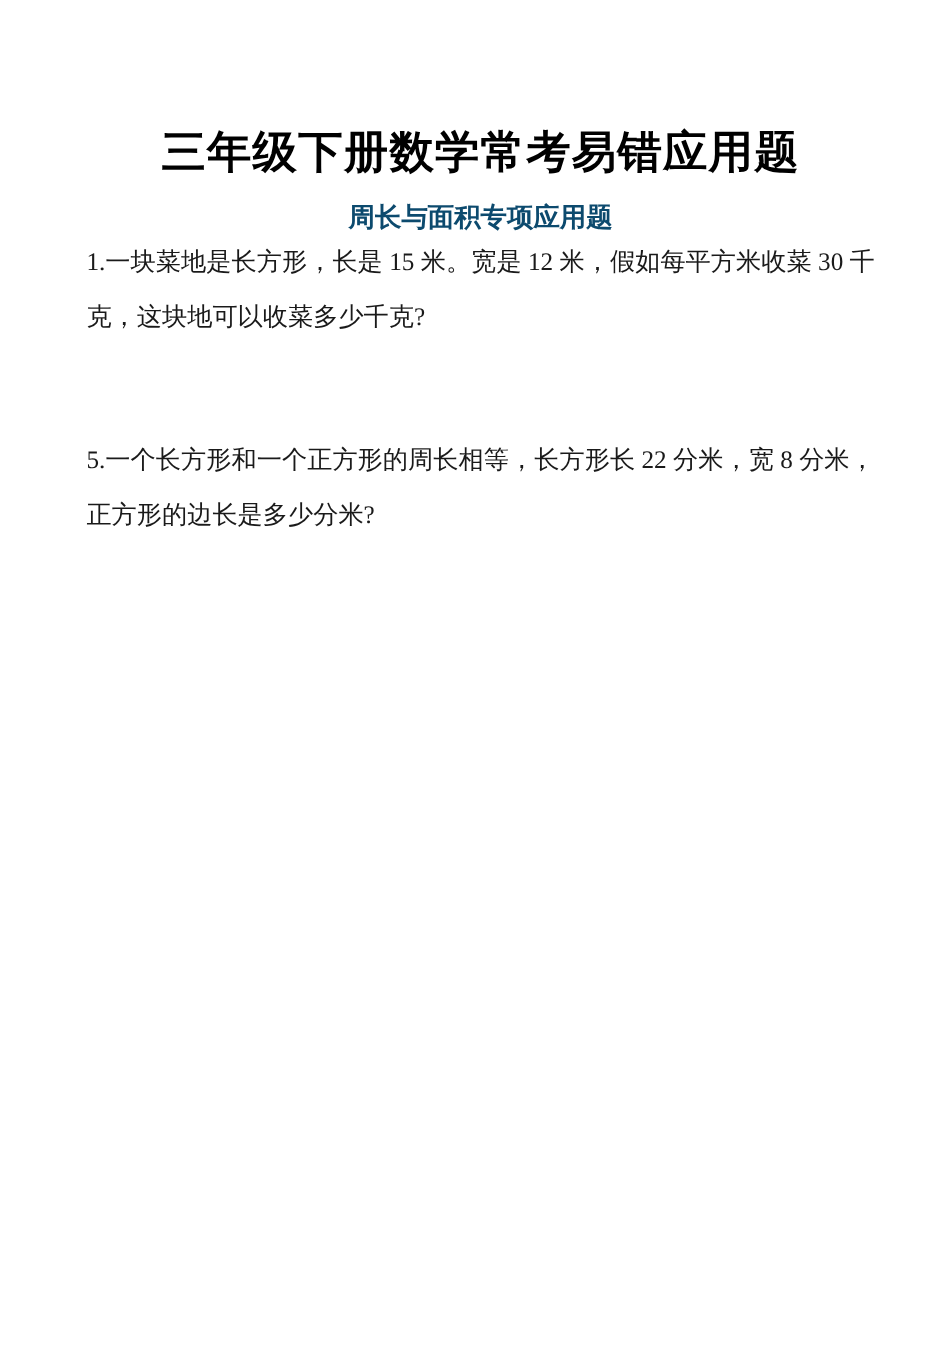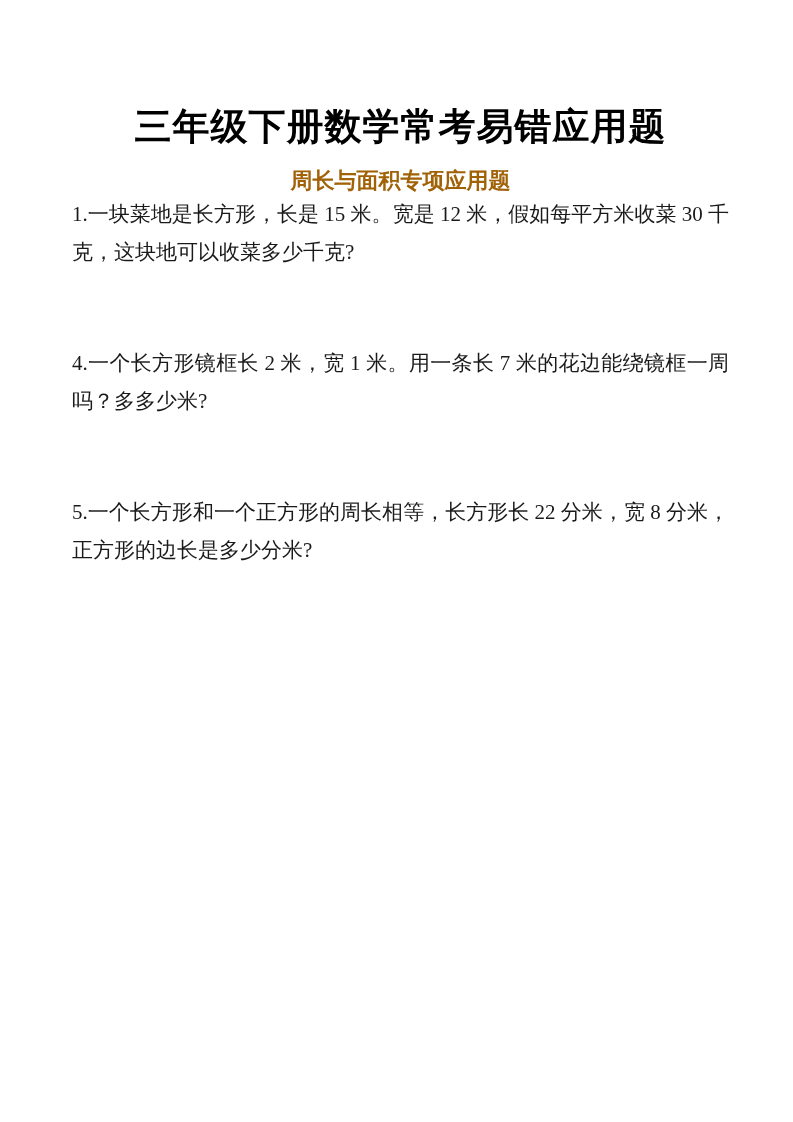--- a/index.html
+++ b/index.html
@@ -29,37 +29,36 @@
     text-align: center;
     color: #000000;
   }
   .subtitle {
     margin: 16px 0 0 0;
     font-family: "Liberation Serif", "DejaVu Serif", serif;
     font-weight: bold;
     font-size: 22px;
     line-height: 28px;
     text-align: center;
-    color: #a16207;
+    color: #0c4a6e;
   }
   .problems {
     margin-top: 0;
   }
   .problem {
     margin: 0 0 73px 0;
     font-size: 21px;
-    line-height: 38px;
+    line-height: 46px;
     text-align: justify;
     color: #1a1a1a;
   }
 </style>
 </head>
 <body>
 
 <div class="page">
   <h1 class="title">三年级下册数学常考易错应用题</h1>
   <h2 class="subtitle">周长与面积专项应用题</h2>
   <div class="problems">
     <p class="problem">1.一块菜地是长方形，长是 15 米。宽是 12 米，假如每平方米收菜 30 千克，这块地可以收菜多少千克?</p>
-    <p class="problem">4.一个长方形镜框长 2 米，宽 1 米。用一条长 7 米的花边能绕镜框一周吗？多多少米?</p>
     <p class="problem">5.一个长方形和一个正方形的周长相等，长方形长 22 分米，宽 8 分米，正方形的边长是多少分米?</p>
   </div>
 </div>
 
 </body></html>

